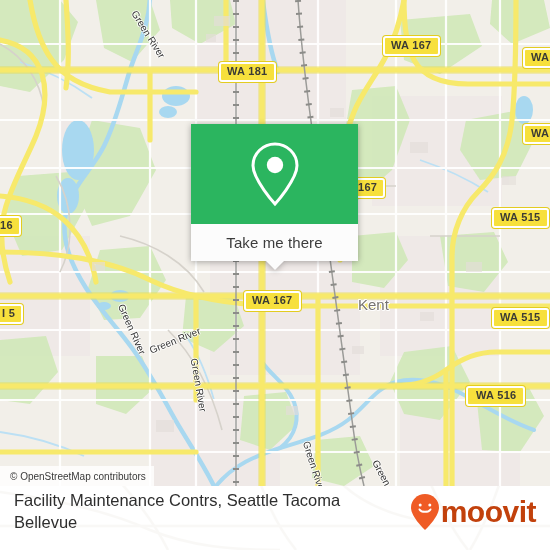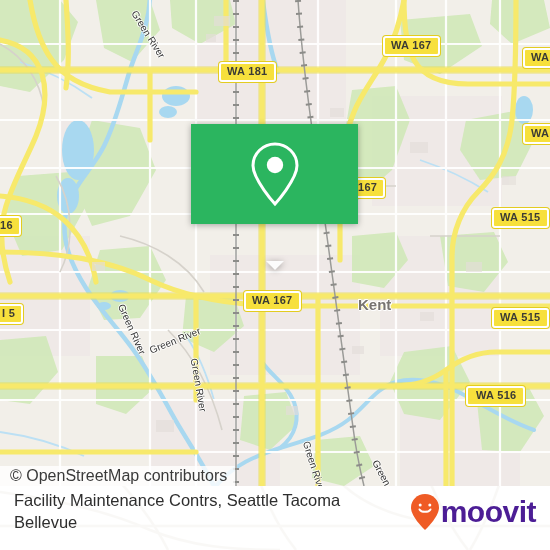--- a/index.html
+++ b/index.html
@@ -37,21 +37,20 @@
   
   .place-label {
     position:absolute;
     color:#777471;
     font-size:15px;
     white-space:nowrap;
     text-shadow:
        1px 0 0 rgba(255,255,255,.95), -1px 0 0 rgba(255,255,255,.95),
        0 1px 0 rgba(255,255,255,.95), 0 -1px 0 rgba(255,255,255,.95),
        1px 1px 0 rgba(255,255,255,.95), -1px -1px 0 rgba(255,255,255,.95);
-    font-weight: bold;
   }
 
   
   .river-label {
     position:absolute;
     color:#333333;
     font-size:10px;
     white-space:nowrap;
     transform-origin:0 50%;
     text-shadow:
@@ -92,21 +91,21 @@
   }
 
   
   #attribution {
     position:absolute;
     left:0; top:466px;
     height:20px;
     background:rgba(255,255,255,.80);
     display:flex; align-items:center;
     padding:0 8px 0 10px;
-    font-size:16px;
+    font-size:10px;
     color:#3A3A3A;
     white-space:nowrap;
   }
 
   
   #footer {
     position:absolute;
     left:0; top:486px; width:550px; height:64px;
     background:#FFFFFF;
     overflow:hidden;
@@ -121,21 +120,21 @@
   #footer-title {
     font-size:16.5px;
     color:#2E2E2E;
     line-height:1.32;
     max-width:380px;
   }
   #brand-logo { display:flex; align-items:center; gap:1px; }
   #brand-wordmark {
     font-size:30px;
     font-weight:bold;
-    color:#4c1d95;
+    color:#c2410c;
     letter-spacing:-0.5px;
     line-height:1;
   }
 </style>
 </head>
 <body>
 
 <div id="map-area">
 
   <svg id="map-svg" width="550" height="486" viewBox="0 0 550 486">
@@ -333,20 +332,23 @@
       <div class="place-label" style="left: 358px; top: 296px;">Kent</div>
     </div>
 
   <div id="popup-card">
     <div id="popup-green">
       <svg width="56" height="68" viewBox="0 0 56 68">
         <path d="M28 4 C16 4 6 13.6 6 25.6 C6 39.6 28 64 28 64 C28 64 50 39.6 50 25.6 C50 13.6 40 4 28 4 Z" fill="none" stroke="#FFFFFF" stroke-width="3"></path>
         <circle cx="28" cy="25" r="8.2" fill="#FFFFFF"></circle>
       </svg>
     </div>
+    <div id="popup-bar">
+      <span id="popup-bar-label">Take me there</span>
+    </div>
     <div id="popup-tail"></div>
   </div>
 
   <div id="attribution">
     <span>© OpenStreetMap contributors</span>
   </div>
 
 </div>
 
 <div id="footer">

